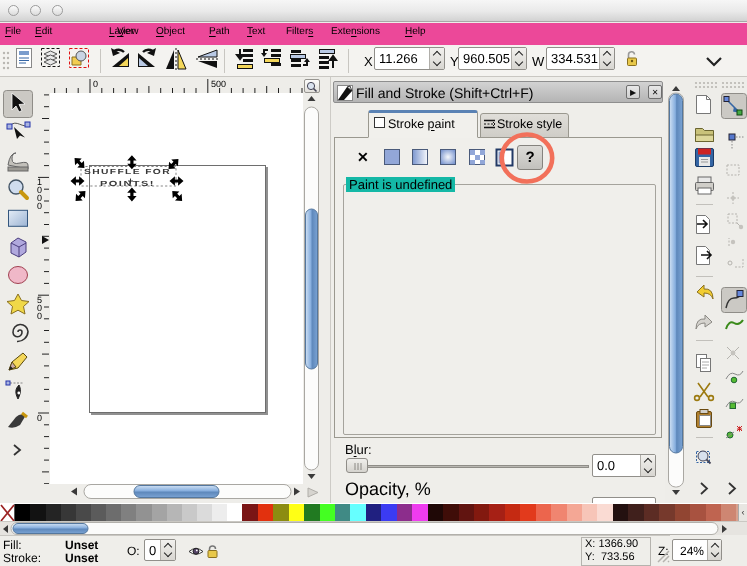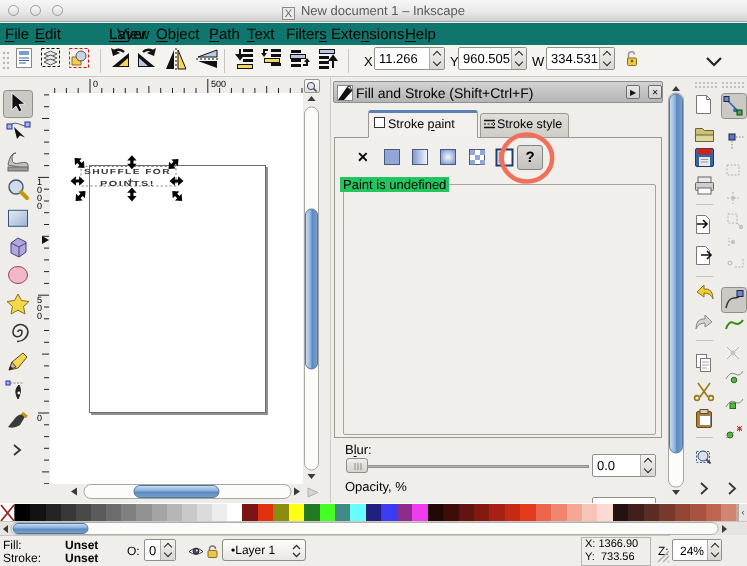--- a/index.html
+++ b/index.html
@@ -14,22 +14,22 @@
   border-bottom:1px solid #a8a8a8; }
 .tl { position:absolute; top:5px; width:11px; height:11px; border-radius:50%;
   border:1px solid #9b9b9b; background:linear-gradient(#fbfbfb,#dcdcdc); }
 #title { position:absolute; left:0; right:0; top:3px; text-align:center;
   font-size:13px; color:#595959; }
 #titleicon { display:inline-block; width:13px; height:13px; border:1px solid #8a8a8a;
   background:#e9e9e9; color:#6a6a6a; font-size:11px; line-height:12px; text-align:center;
   vertical-align:-2px; margin-right:6px; }
 
 
-#menubar { left:0; top:23px; width:747px; height:28px; background:#0f766e;
-  border-bottom:1px solid #c9c7c2; font-size:15px; color:#000; }
+#menubar { left:0; top:23px; width:747px; height:28px; background:#ec4899;
+  border-bottom:1px solid #c9c7c2; font-size:10px; color:#000; }
 #menubar span.mi { position:absolute; top:3px; }
 
 
 #toolbar { left:0; top:45px; width:747px; height:32px; background:#f4f3f0;
   border-bottom:1px solid #c9c7c2; }
 .tsep { position:absolute; top:4px; width:1px; height:24px; background:#c8c6c1; }
 .spin { position:absolute; height:23px; background:#fff; border:1px solid #918f8a;
   border-radius:2px; font-size:13px; color:#000; }
 .spin .val { position:absolute; left:4px; top:3px; }
 .spin .btns { position:absolute; right:0; top:0; bottom:0; width:15px;
@@ -82,21 +82,20 @@
 
 #rightcols { left:685px; top:77px; width:62px; height:426px; background:#eeede9; }
 </style>
 </head>
 <body>
 
 <div class="abs" id="titlebar">
   <div class="tl" style="left:8px;"></div>
   <div class="tl" style="left:30px;"></div>
   <div class="tl" style="left:52px;"></div>
-  <div id="title"><span id="titleicon">X</span>New document 1 – Inkscape</div>
 </div>
 
 <div class="abs" id="menubar">
   <span class="mi" style="left:5px;"><u>F</u>ile</span>
   <span class="mi" style="left:35px;"><u>E</u>dit</span>
   <span class="mi" style="left:69px;margin-left:48px;"><u>V</u>iew</span>
   <span class="mi" style="left:109px;"><u>L</u>ayer</span>
   <span class="mi" style="left:156px;"><u>O</u>bject</span>
   <span class="mi" style="left:209px;"><u>P</u>ath</span>
   <span class="mi" style="left:247px;"><u>T</u>ext</span>
@@ -446,35 +445,35 @@
           <rect x="101" y="3" width="5" height="5"></rect>
           <rect x="96" y="8" width="5" height="5"></rect>
           <rect x="91" y="13" width="5" height="4.5"></rect>
           <rect x="101" y="13" width="5" height="4.5"></rect>
         </g>
   <rect x="117.5" y="2.5" width="16" height="16" fill="#fff" stroke="#223a66" stroke-width="2"></rect>
   <rect x="119.5" y="4.5" width="5" height="12" fill="#8aa0cc"></rect>
 </svg>
     <div style="position:absolute; left:182px; top:7px; width:26px; height:25px; border:1px solid #85837e; border-radius:3px; background:linear-gradient(#dcdbd7,#c2c1bd); text-align:center; font-weight:bold; font-size:15px; line-height:24px;">?</div>
     <div id="fieldset"></div>
-    <div style="position:absolute; left:5px; top:39px; background:#22c55e; padding:0 3px; font-size:13px;">Paint is undefined</div>
+    <div style="position:absolute; left:11px; top:39px; background:#14b8a6; padding:0 3px; font-size:13px;">Paint is undefined</div>
   </div>
   <svg id="redcircle" style="left:166px; top:48px;" width="62" height="58" viewBox="0 0 62 58">
     <ellipse cx="30" cy="30" rx="25.2" ry="23.5" fill="none" stroke="#f2705a" stroke-width="4.6"></ellipse>
   </svg>
   <div style="position:absolute; left:14px; top:362px; font-size:13px;">B<u>l</u>ur:</div>
   <div style="position:absolute; left:16px; top:385px; width:242px; height:3px; background:#b9b7b2; border:1px solid #8f8d88;"></div>
   <div style="position:absolute; left:15px; top:378px; width:22px; height:15px; border:1px solid #8f8d88; border-radius:3px; background:linear-gradient(#f0efec,#d5d3ce);"><svg width="22" height="15">
         <path d="M8 4 v7 M11 4 v7 M14 4 v7" stroke="#8a8883"></path>
       </svg></div>
   <div class="spin" style="left:261px; top:374px; width:64px;">
       <span class="val">0.0</span>
       <span class="btns"></span>
     </div>
-  <div style="position:absolute; left:14px; top:399px; font-size:13px;">Opacity, %</div>
+  <div style="position:absolute; left:14px; top:399px; font-size:18px;">Opacity, %</div>
   <div class="spin" style="left:261px; top:417px; width:64px;"></div>
 </div>
 
 <div class="abs" id="dockscroll" style="left:668px; top:80px; width:16px; height:420px;">
   <svg width="16" height="420">
     <path d="M4 11 L8 6 L12 11 Z" fill="#3a3a3a"></path>
     <rect x="0.5" y="13" width="15" height="394" rx="7" fill="#fcfcfb" stroke="#a9a7a2"></rect>
     <rect x="1.5" y="14" width="13" height="359" rx="6.5" fill="url(#dbt)" stroke="#54779e"></rect>
     <defs>
         <linearGradient id="dbt" x1="0" y1="0" x2="1" y2="0">
@@ -670,26 +669,20 @@
     </div>
   <div style="position:absolute; left:188px; top:9px;"><svg width="16" height="12">
         <path d="M1 6.5 Q8 0.5 15 6.5 Q8 12 1 6.5 Z" fill="#fff" stroke="#333"></path>
         <circle cx="8" cy="6.2" r="3" fill="#546" stroke="#222"></circle>
         <circle cx="8.8" cy="5.4" r="0.9" fill="#fff"></circle>
       </svg></div>
   <div style="position:absolute; left:206px; top:8px;"><svg width="13" height="15">
         <path d="M3.5 6.5 V5 a3 3 0 0 1 6 0" fill="none" stroke="#777" stroke-width="1.5"></path>
         <rect x="2" y="6.5" width="9" height="7" rx="1" fill="#e8c84a" stroke="#8a7020"></rect>
       </svg></div>
-  <div style="position:absolute; left:222px; top:3px; width:84px; height:22px; background:linear-gradient(#fdfdfc,#e8e6e1); border:1px solid #8f8d88; border-radius:3px;">
-    <span style="position:absolute; left:8px; top:3px; font-size:12px;">•Layer 1</span>
-    <svg style="position:absolute; right:4px; top:4px;" width="9" height="14">
-        <path d="M1 5 L4.5 1.5 L8 5 M1 9 L4.5 12.5 L8 9" fill="none" stroke="#333" stroke-width="1.3"></path>
-      </svg>
-  </div>
   <div style="position:absolute; left:581px; top:1px; width:70px; height:29px; border:1px solid #b5b3ae;"></div>
   <div style="position:absolute; left:585px; top:2px; font-size:11px;">X: 1366.90</div>
   <div style="position:absolute; left:585px; top:15px; font-size:11px;">Y:&nbsp;&nbsp;733.56</div>
   <div style="position:absolute; left:658px; top:8px;">Z:</div>
   <div class="spin" style="left:672px; top:3px; width:50px; height:22px; font-size:12px;">
       <span class="val" style="left:7px; top:4px;">24%</span>
       <span class="btns" style="width:14px;"></span>
     </div>
 <div style="position:absolute; right:0px; bottom:0px;"><svg width="15" height="15">
         <path d="M14 3 L3 14 M14 8 L8 14 M14 13 L13 14" stroke="#b5b3ae" stroke-width="1.5"></path>

